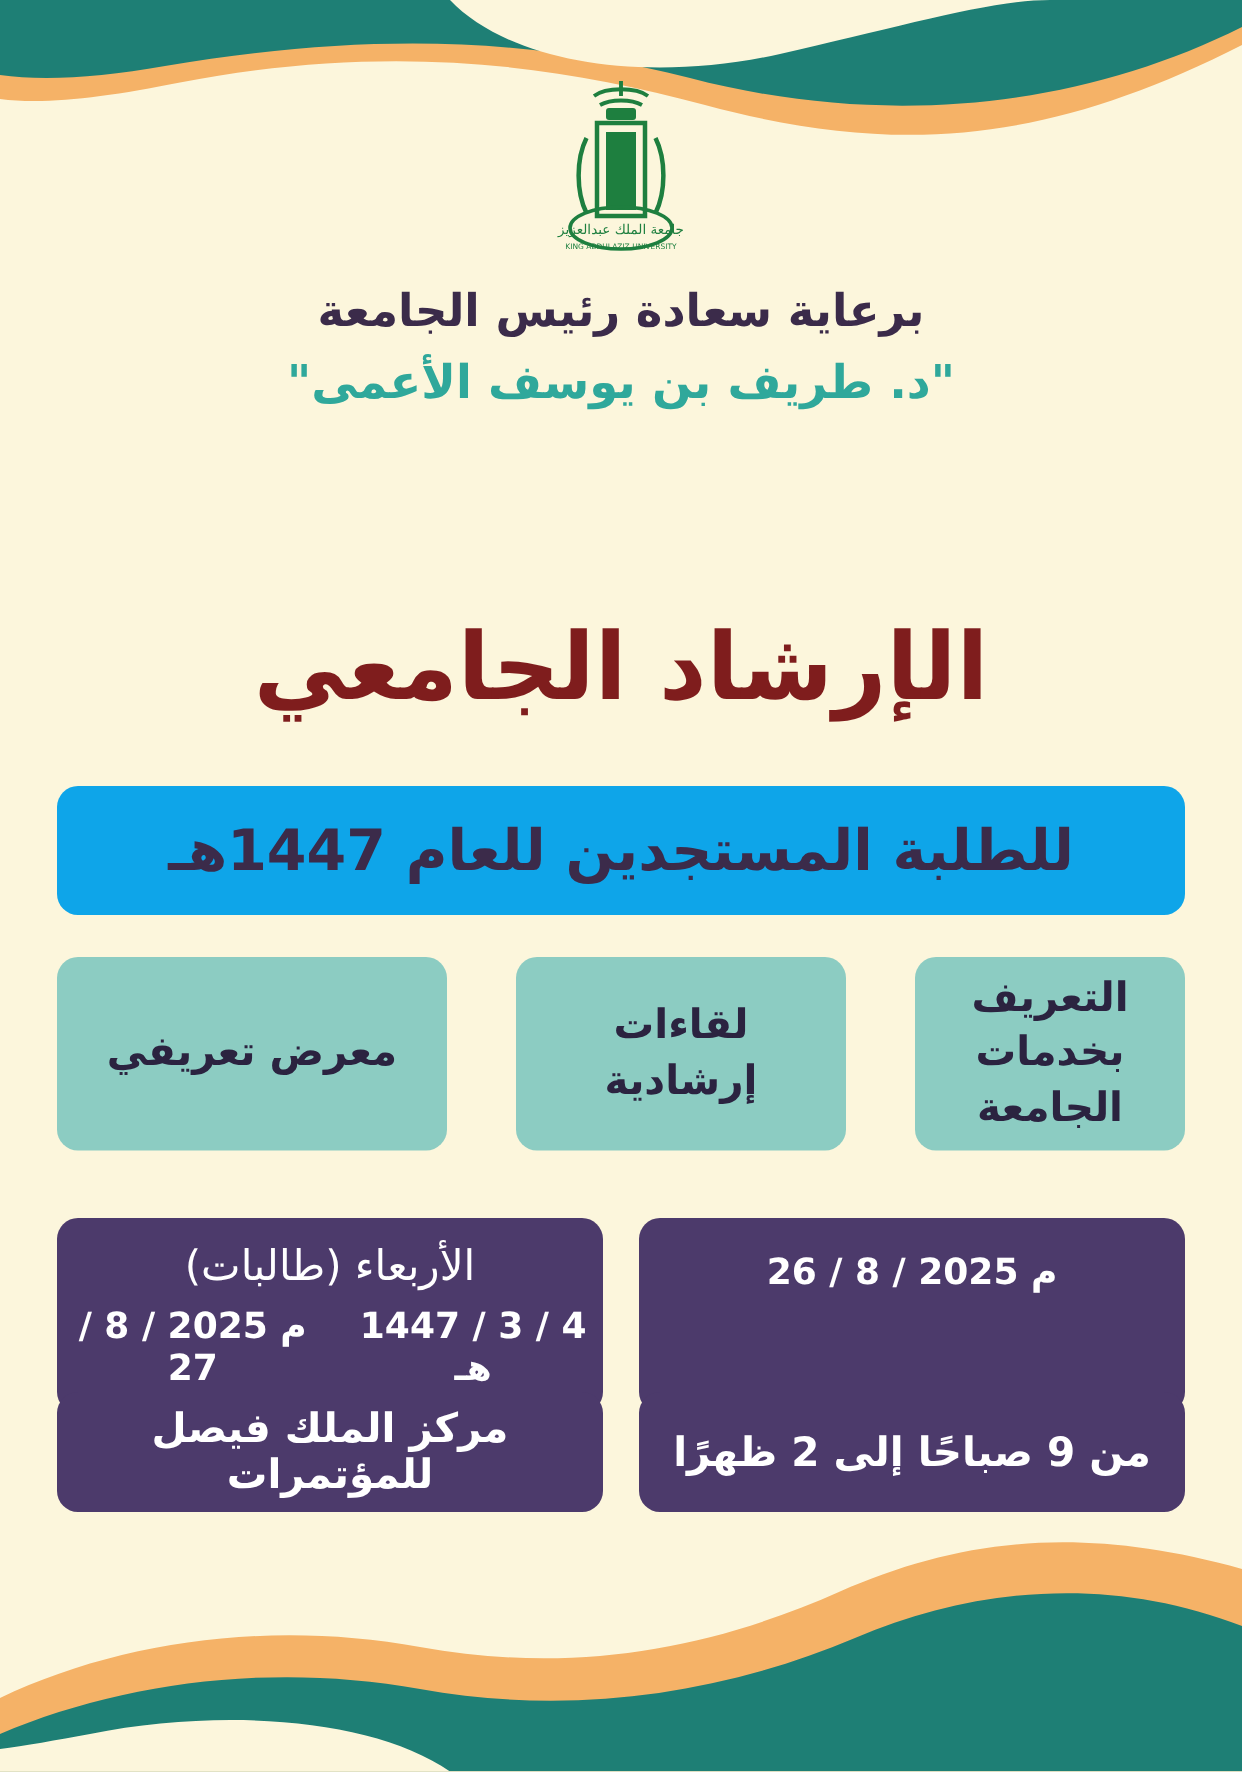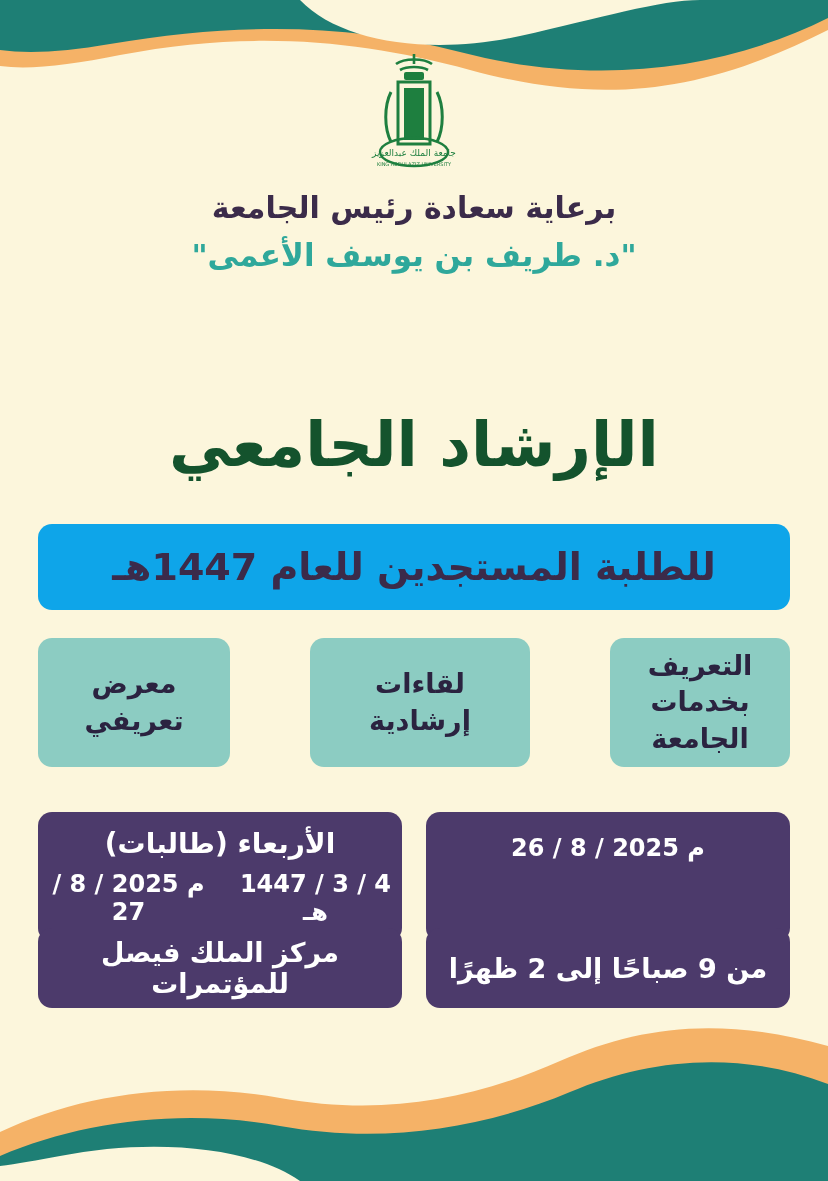--- a/index.html
+++ b/index.html
@@ -73,21 +73,21 @@
 
   
   .main-title {
     position: absolute;
     top: 408px;
     left: 0;
     width: 828px;
     text-align: center;
     font-size: 62px;
     font-weight: 900;
-    color: #14532d;
+    color: #7f1d1d;
     letter-spacing: -1px;
     line-height: 1.2;
   }
 
   
   .banner {
     position: absolute;
     top: 524px;
     left: 38px;
     width: 752px;
@@ -125,21 +125,21 @@
     text-align: center;
     padding: 10px 12px;
     box-sizing: border-box;
     font-size: 27px;
     font-weight: 700;
     color: #2B2340;
     line-height: 1.35;
   }
   .feature.f0 { width: 180px; }   
   .feature.f1 { width: 220px; }
-  .feature.f2 { width: 192px; }
+  .feature.f2 { width: 260px; }
 
   
   .days {
     position: absolute;
     top: 812px;
     left: 38px;
     width: 752px;
     display: flex;
     flex-direction: row;
     justify-content: space-between;
@@ -149,21 +149,21 @@
     width: 364px;
     background: #4C3A6B;
     border-radius: 14px;
     padding: 14px 10px 16px;
     box-sizing: border-box;
     text-align: center;
     color: #FFFFFF;
   }
   .day-title {
     font-size: 28px;
-    font-weight: 700;
+    font-weight: 400;
     line-height: 1.3;
   }
   .day-date {
     margin-top: 8px;
     font-size: 24px;
     font-weight: 600;
     display: flex;
     flex-direction: row;
     justify-content: center;
     gap: 30px;

